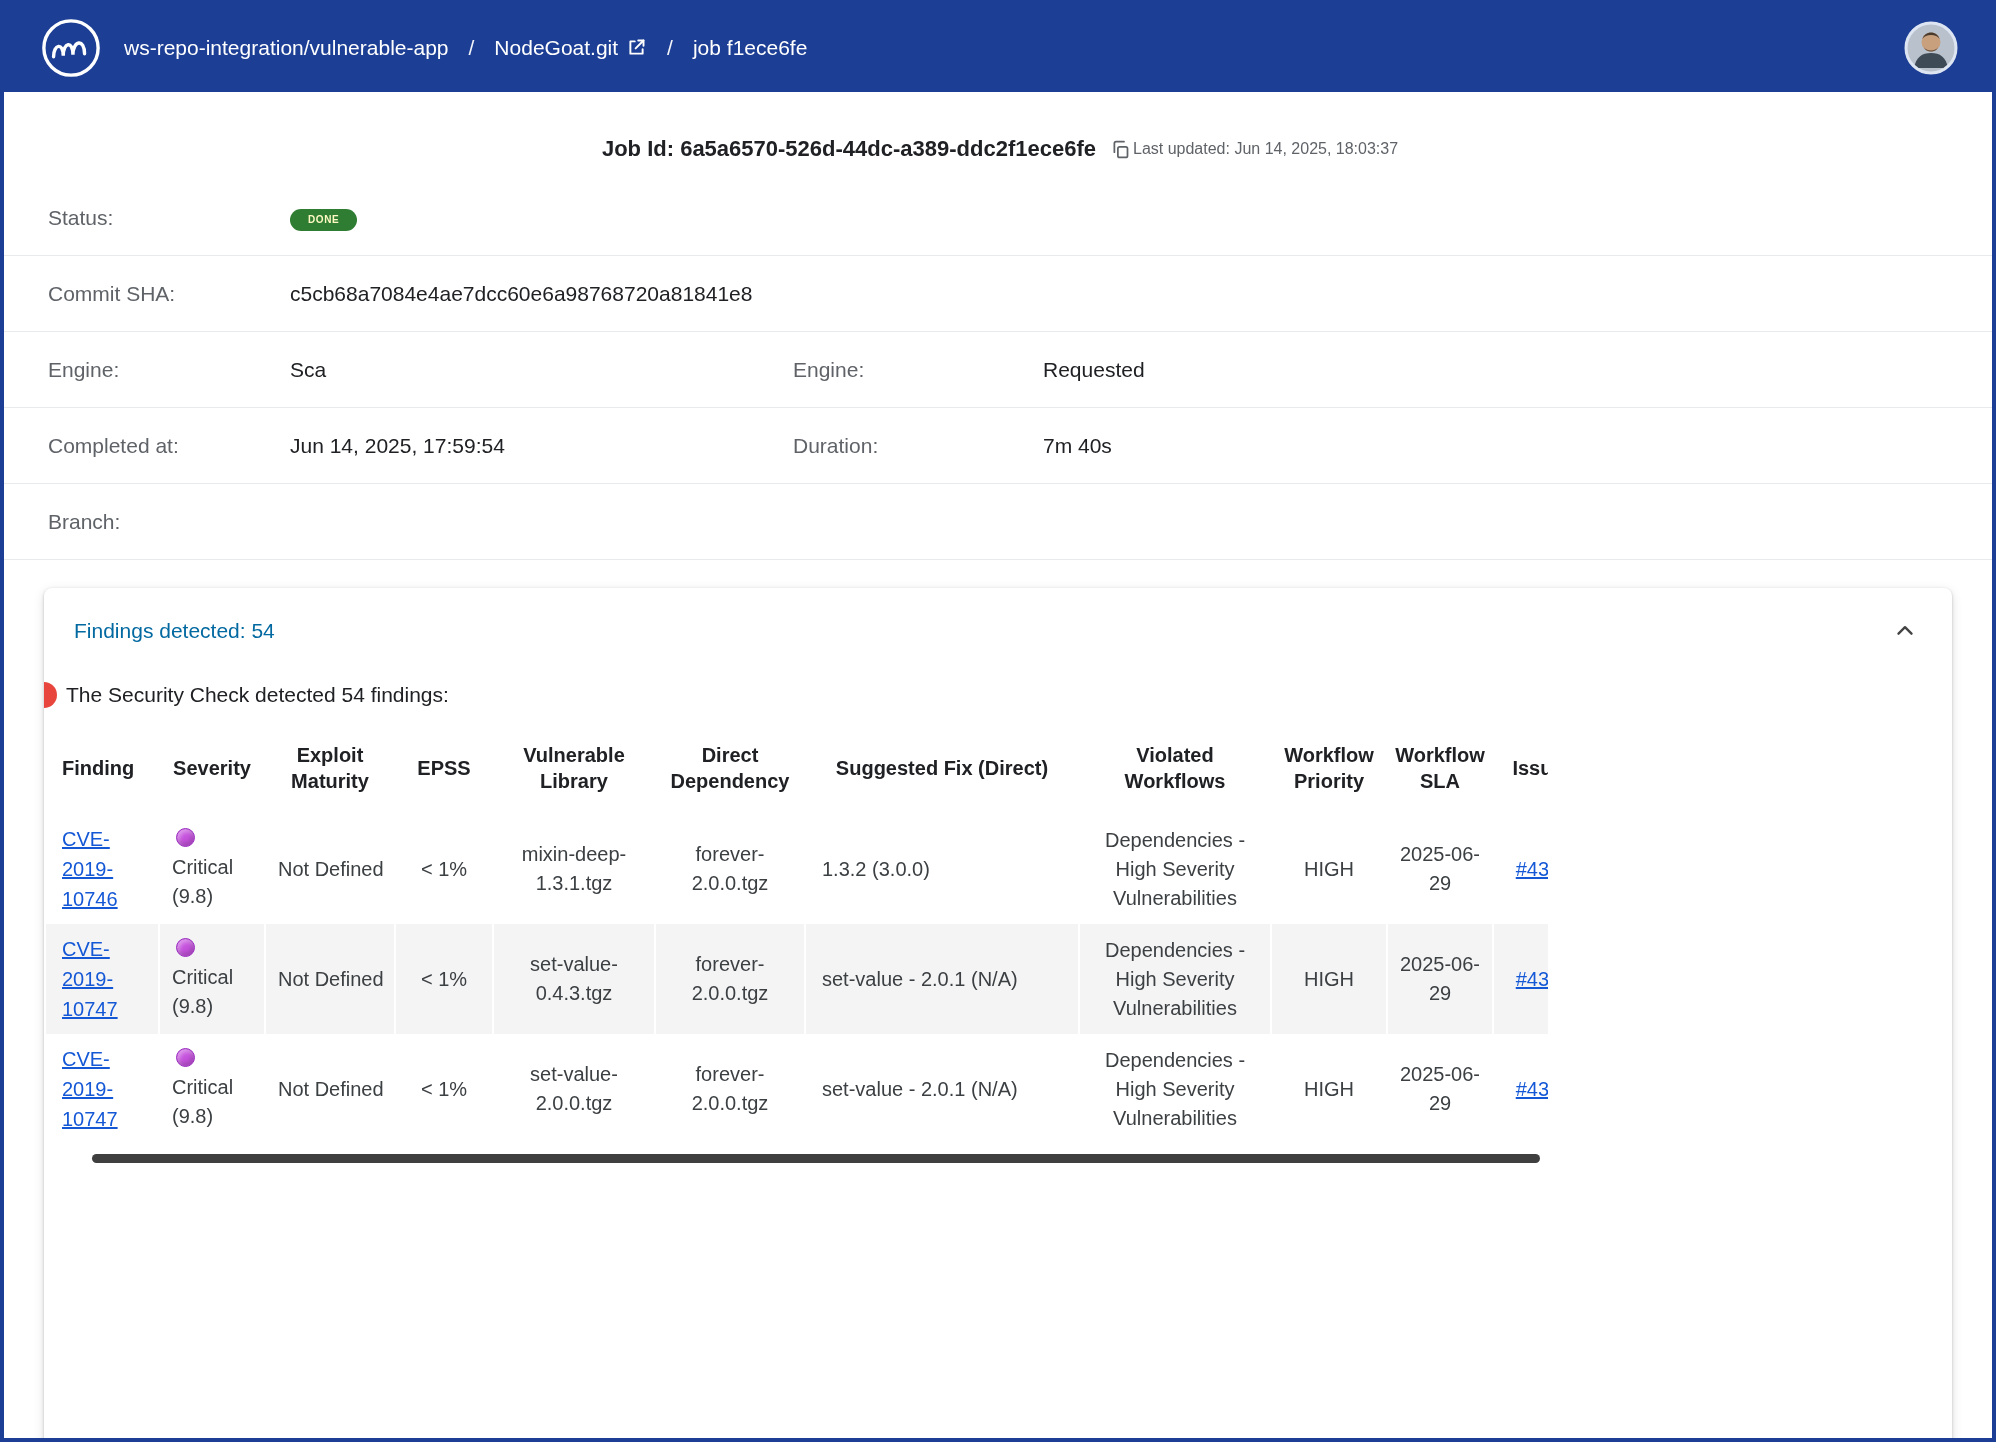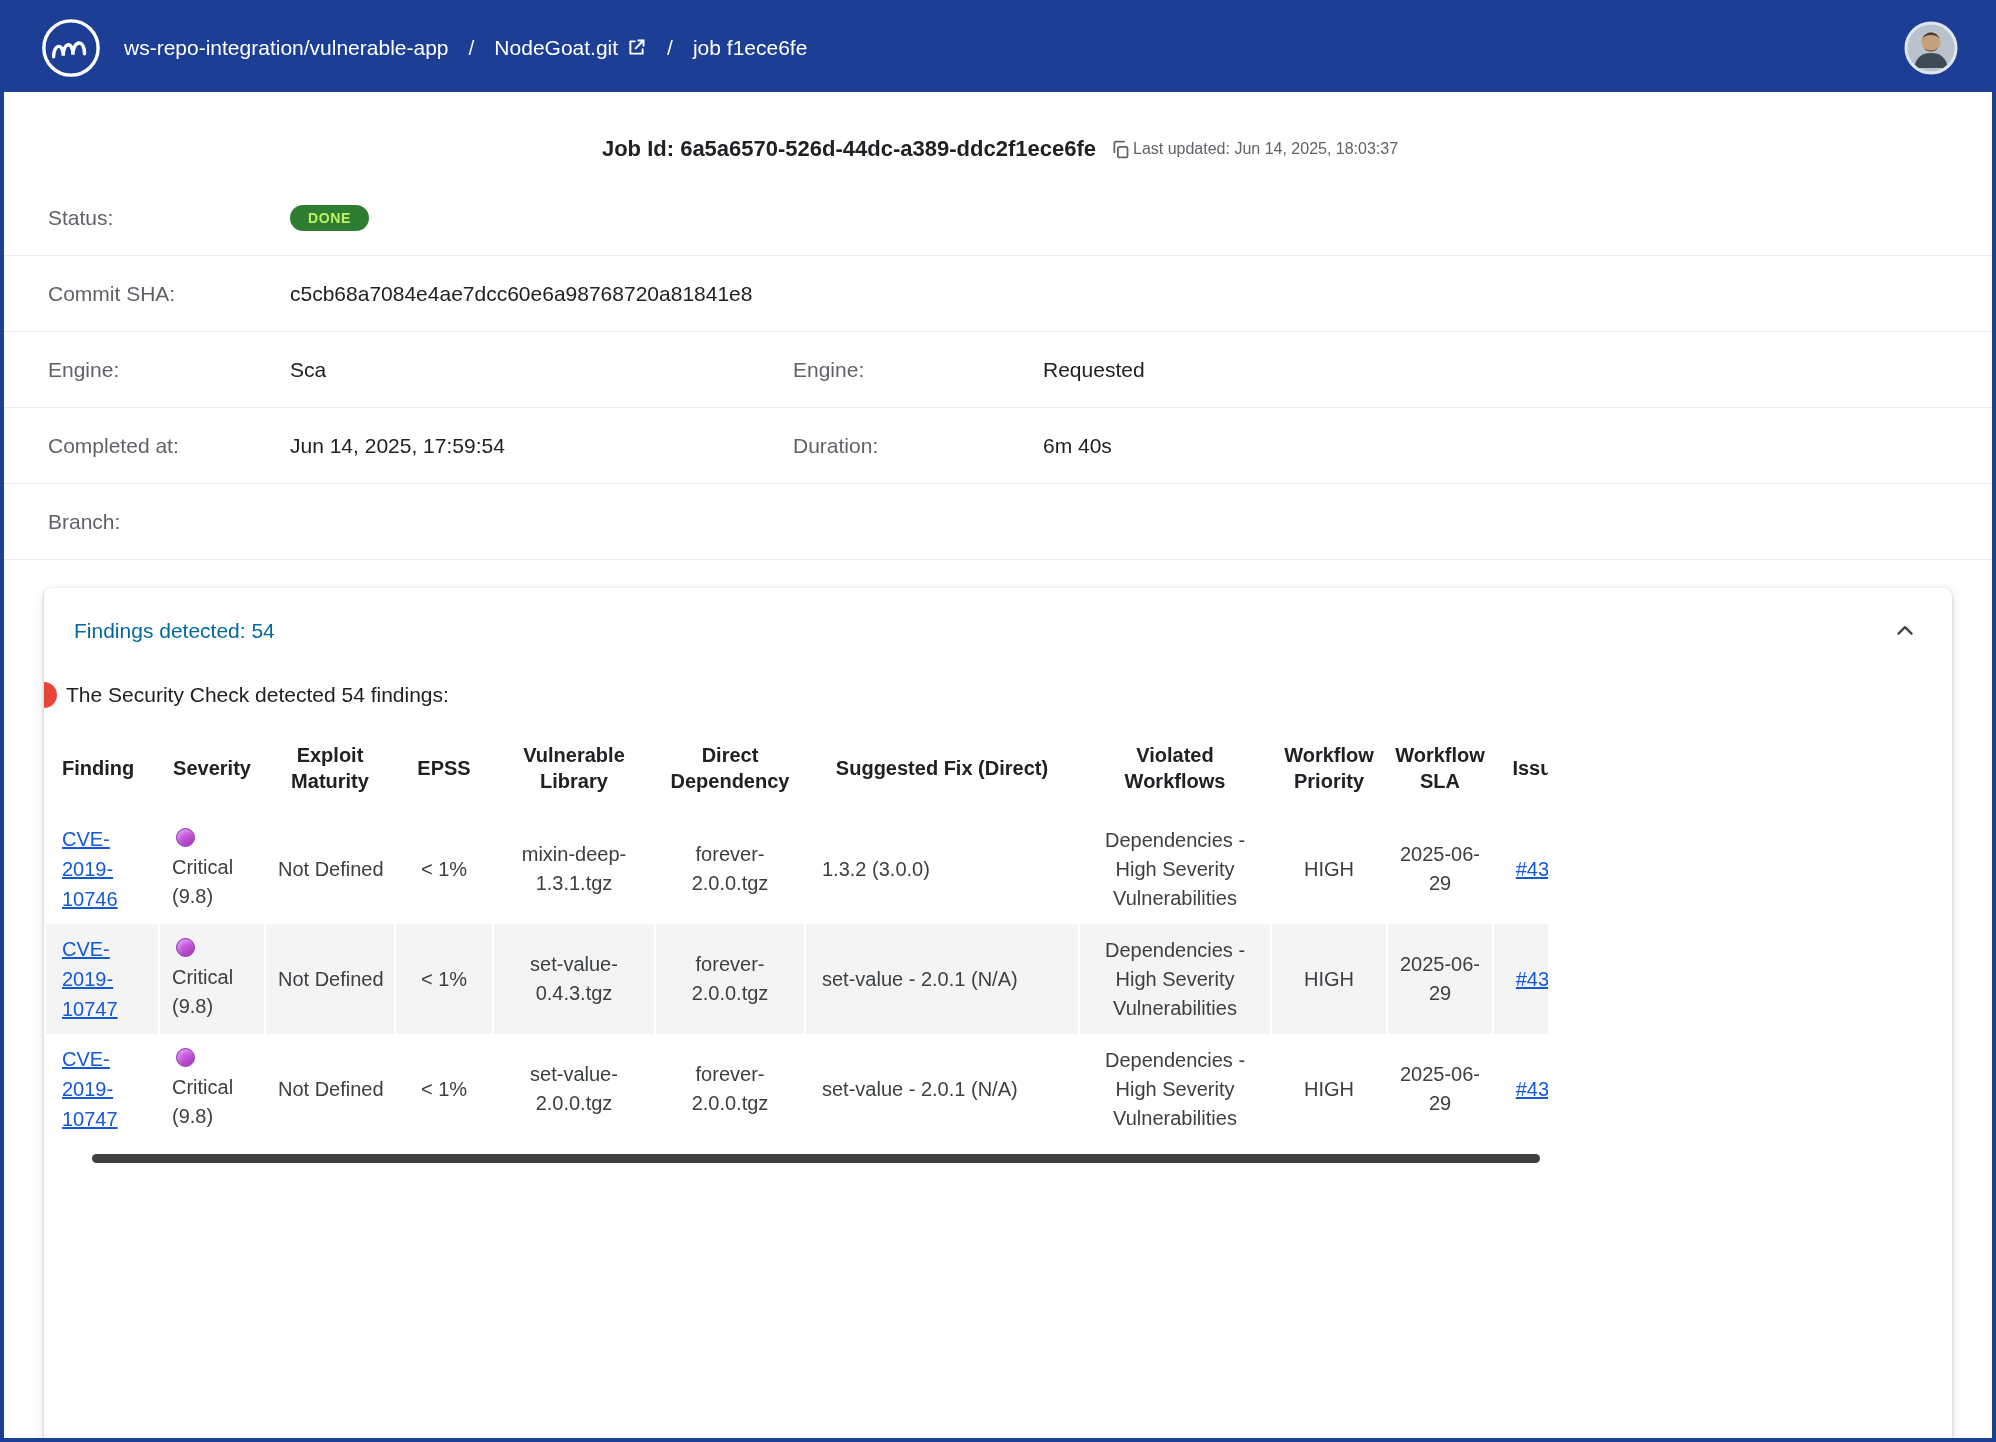--- a/index.html
+++ b/index.html
@@ -54,21 +54,21 @@
     border-bottom:1px solid #e9eaec;
     padding-left:44px;
     font-size:21px;
   }
   .d-label{color:#5f6368;}
   .d-value{color:#202124;}
   .span-rest{grid-column:2 / span 3;}
   .badge{
     display:inline-block;
     background:var(--status-green);
-    color:#bef264;font-size:14px;font-weight:700;letter-spacing:.6px;
+    color:#fef9c3;font-size:10px;font-weight:700;letter-spacing:.6px;
     padding:6px 18px;border-radius:15px;line-height:1;
   }
 
   
   .card{
     margin:28px 40px 0;
     height:880px;
     background:#fff;
     border-radius:8px;
     box-shadow:0 1px 3px rgba(0,0,0,.22), 0 3px 12px rgba(0,0,0,.12);
@@ -193,21 +193,21 @@
     <span class="d-label">Engine:</span>
     <span class="d-value">Sca</span>
     <span class="d-label">Engine:</span>
     <span class="d-value">Requested</span>
   </div>
 
   <div class="detail-row">
     <span class="d-label">Completed at:</span>
     <span class="d-value">Jun 14, 2025, 17:59:54</span>
     <span class="d-label">Duration:</span>
-    <span class="d-value">6m 40s</span>
+    <span class="d-value">7m 40s</span>
   </div>
 
   <div class="detail-row">
     <span class="d-label">Branch:</span>
   </div>
 
   <section class="card">
     <div class="card-header">
       <span class="card-title">Findings detected: 54</span>
       <button class="collapse-btn" title="Collapse">

